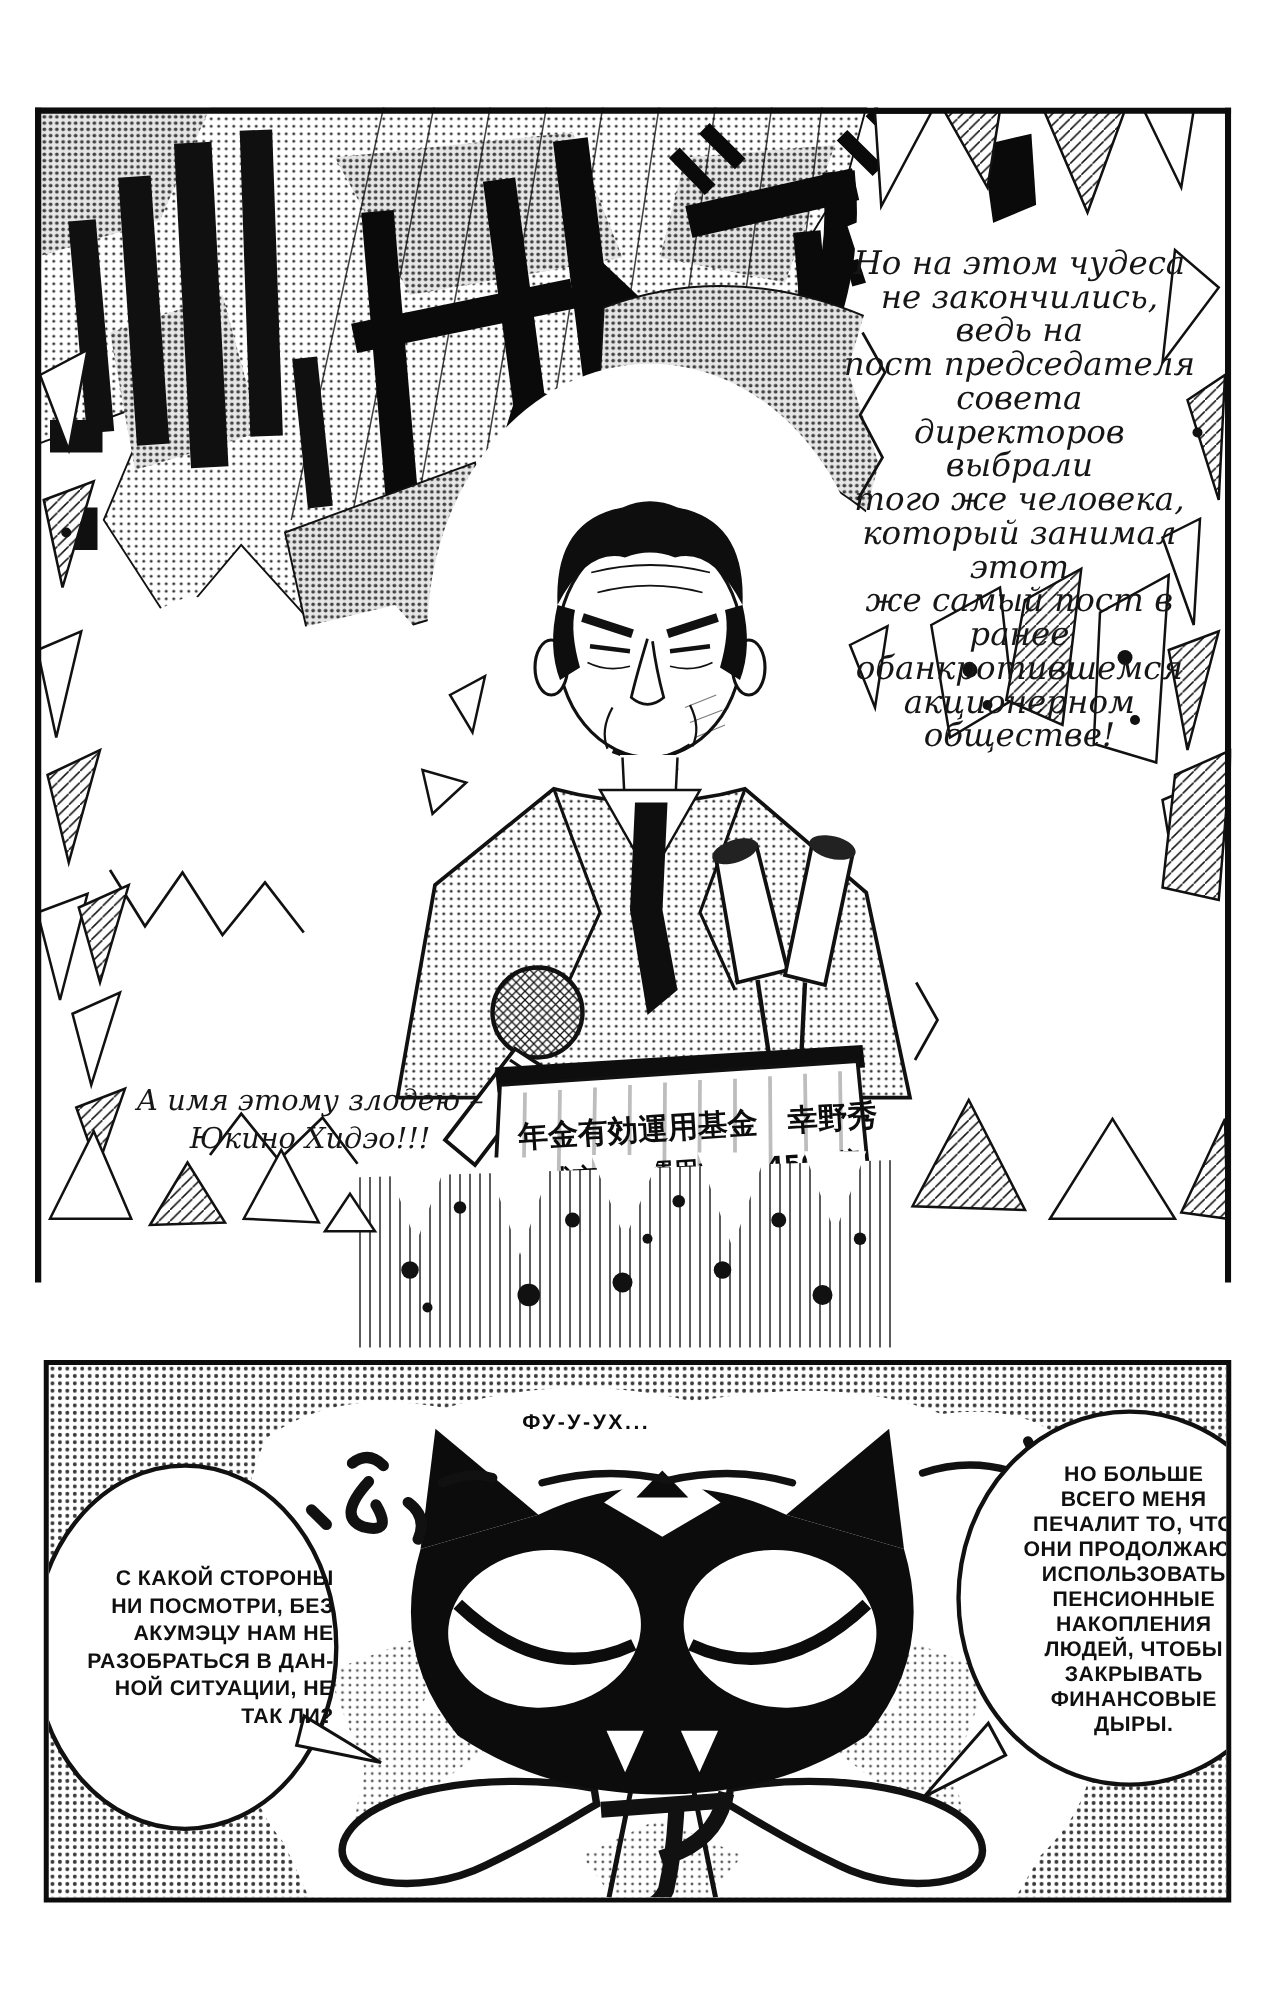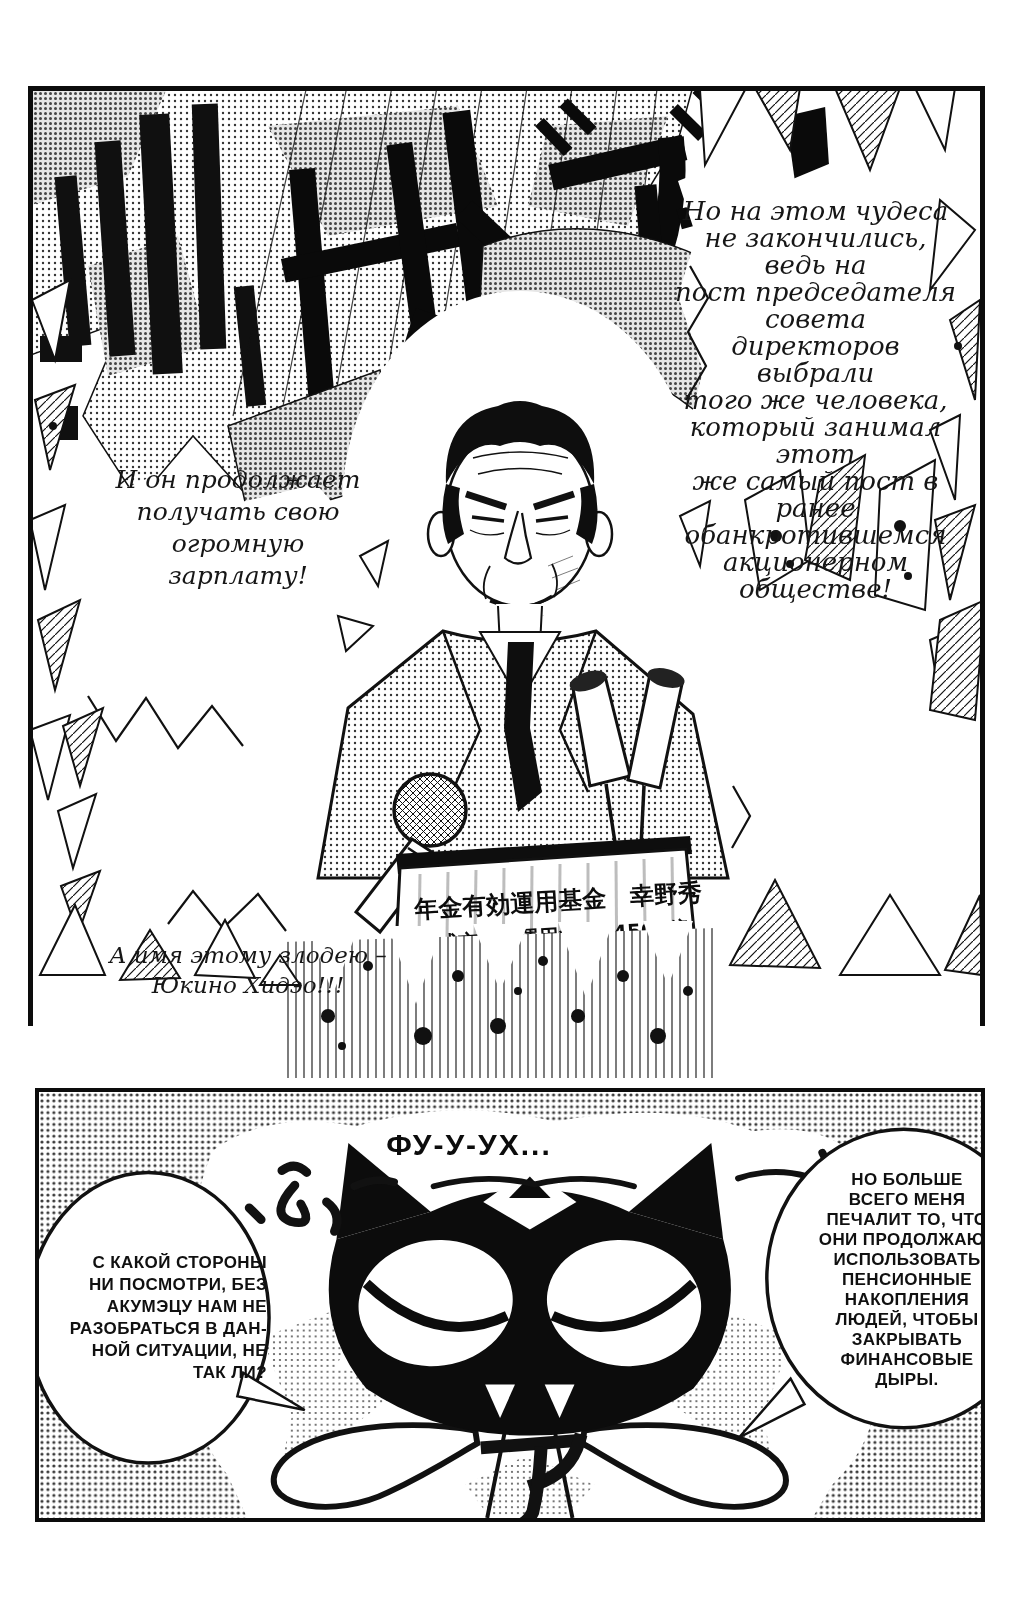--- a/index.html
+++ b/index.html
@@ -8,27 +8,27 @@
   .panel{position:absolute;}
   .panel-top{left:28px;top:86px;width:957px;height:995px;}
   .panel-top svg{position:absolute;left:0;top:0;}
   .panel-bottom{left:35px;top:1088px;width:950px;height:434px;border:4px solid #0c0c0c;box-sizing:border-box;overflow:hidden;}
   .panel-bottom svg{position:absolute;left:0;top:0;}
   .caption{position:absolute;text-align:center;white-space:pre-line;
            font-family:"DejaVu Serif",serif;font-style:italic;color:#161616;}
   .c1{left:624px;top:112px;width:285px;font-size:26px;line-height:27px;margin-left:21px;}
   .c2{left:80px;top:378px;width:260px;font-size:25px;line-height:32px;}
   .c3{left:652px;top:650px;width:275px;font-size:23px;line-height:30px;}
-  .c4{left:70px;top:854px;width:300px;font-size:23px;line-height:30px;}
+  .c4{left:70px;top:780px;width:300px;font-size:23px;line-height:30px;}
   .caps{font-family:"Liberation Sans",sans-serif;font-weight:bold;letter-spacing:.4px;}
   .bubble-text{position:absolute;text-align:center;white-space:pre-line;color:#101010;}
   .bt-left{left:0px;top:160px;width:228px;font-size:17px;line-height:22px;text-align:right;}
   .bt-right{left:758px;top:78px;width:220px;font-size:17px;line-height:20px;}
   .sfx-breath{position:absolute;left:315px;top:36px;width:230px;text-align:center;
-              font-size:30px;letter-spacing:2px;color:#0c0c0c;
+              font-size:17px;letter-spacing:2px;color:#0c0c0c;
               text-shadow:-2px 0 #fff,2px 0 #fff,0 -2px #fff,0 2px #fff,-2px -2px #fff,2px 2px #fff,-2px 2px #fff,2px -2px #fff;}
   .sign-text{font-family:"DejaVu Sans",sans-serif;font-weight:bold;fill:#0c0c0c;}
 </style>
 </head>
 <body>
 
 <div class="page">
 
   <div class="panel panel-top">
     <svg width="957" height="995" viewBox="0 0 957 995">
@@ -273,24 +273,20 @@
 
     <div class="caption c1">Но на этом чудеса
 не закончились, ведь на
 пост председателя совета
 директоров выбрали
 того же человека,
 который занимал этот
 же самый пост в ранее
 обанкротившемся
 акционерном обществе!</div>
-    <div class="caption c2">И он продолжает
-получать свою
-огромную
-зарплату!</div>
     <div class="caption c4">А имя этому злодею –
 Юкино Хидэо!!!</div>
   </div>
 
   <div class="panel panel-bottom">
     <svg width="942" height="426" viewBox="0 0 950 434" preserveAspectRatio="none">
       <defs>
         <pattern id="dotsBG" width="6" height="6" patternUnits="userSpaceOnUse">
           <rect width="6" height="6" fill="#fff"></rect>
             <circle cx="3" cy="3" r="1.6" fill="#3a3a3a"></circle>

